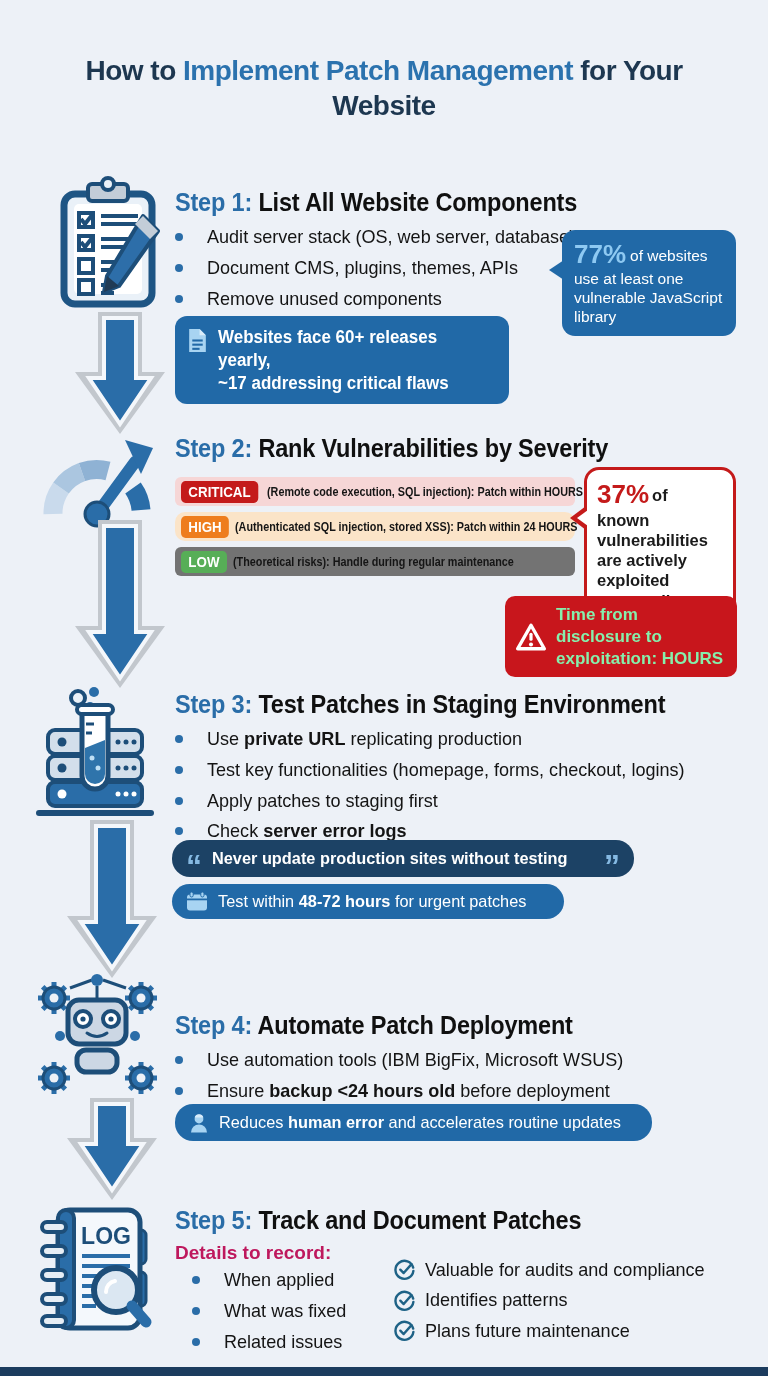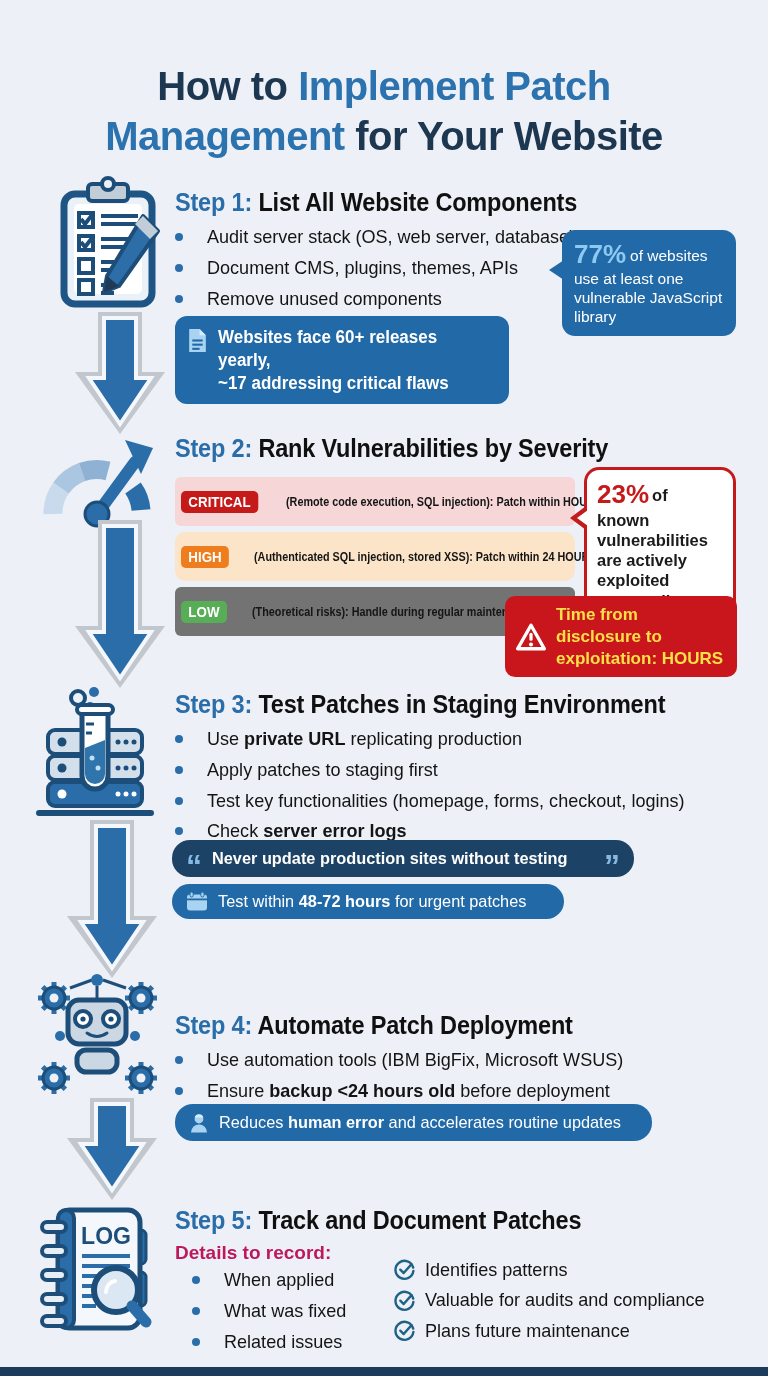--- a/index.html
+++ b/index.html
@@ -1,21 +1,21 @@
 <!DOCTYPE html>
 <html><head>
 <meta charset="utf-8">
 <style>
   html,body{margin:0;padding:0;}
   body{font-family:"Liberation Sans","DejaVu Sans",sans-serif;background:#e9edf3;}
   #canvas{position:relative;width:768px;height:1376px;background:#edf1f7;overflow:hidden;margin:0 auto;}
 
   
   .title{position:absolute;top:34px;left:54px;width:660px;text-align:center;
-         font-size:40px;line-height:1.25;font-weight:800;color:#1d3750;letter-spacing:-.5px;}
+         font-size:28px;line-height:1.25;font-weight:800;color:#1d3750;letter-spacing:-.5px;}
   .title .hl{color:#2b72ae;}
 
   
   .heading{white-space:nowrap;font-size:25px;font-weight:800;color:#101010;
            transform:scaleX(.94);transform-origin:0 50%;letter-spacing:-.2px;}
   .heading .step-label{color:#2a6da8;}
 
   
   ul.bullets{list-style:none;margin:8px 0 0 0;padding:0;}
   ul.bullets li{display:flex;gap:24px;align-items:flex-start;margin:0 0 7px 0;}
@@ -40,41 +40,41 @@
   
   .bubble{position:absolute;left:562px;top:230px;width:174px;background:#2169a7;border-radius:13px;
           color:#fff;padding:9px 12px;box-sizing:border-box;}
   .bubble::before{content:"";position:absolute;left:-13px;top:30px;width:0;height:0;
           border-top:10px solid transparent;border-bottom:10px solid transparent;border-right:15px solid #2169a7;}
   .bubble .stat{font-size:26px;font-weight:800;color:#8ec9f2;margin-right:4px;vertical-align:-2px;}
   .bubble .btxt{font-size:15.5px;font-weight:400;line-height:1.22;}
 
   
   .sev-list{position:absolute;left:175px;top:477px;width:400px;display:flex;flex-direction:column;gap:6px;}
-  .sev-row{height:29px;border-radius:6px;display:flex;align-items:center;gap:25px;padding:10px 6px;}
+  .sev-row{height:29px;border-radius:6px;display:flex;align-items:center;gap:6px;padding:0 6px;}
   .sev-badge{display:inline-block;padding:3px 8px;border-radius:5px;color:#fff;font-weight:800;
              font-size:14.5px;white-space:nowrap;transform:scaleX(.92);transform-origin:0 50%;}
   .sev-text{font-size:13.5px;font-weight:700;color:#151515;white-space:nowrap;
             transform:scaleX(.80);transform-origin:0 50%;margin-left:-4px;}
   .sev-text b{font-weight:900;}
 
   
   .callout{position:absolute;left:584px;top:467px;width:152px;background:#ffffff;border:3px solid #c41a1a;
            border-radius:15px;padding:9px 10px;box-sizing:border-box;}
   .callout::before{content:"";position:absolute;left:-17px;top:36px;width:0;height:0;
            border-top:12px solid transparent;border-bottom:12px solid transparent;border-right:16px solid #c41a1a;}
   .callout::after{content:"";position:absolute;left:-10px;top:40px;width:0;height:0;
            border-top:8px solid transparent;border-bottom:8px solid transparent;border-right:11px solid #ffffff;}
   .callout .stat{font-size:26px;font-weight:800;color:#c41a1a;margin-right:3px;vertical-align:-2px;}
   .callout .ctxt{font-size:16.5px;font-weight:700;color:#1b1b1b;line-height:1.22;}
 
   
   .alert{position:absolute;left:505px;top:596px;width:232px;background:#c8161c;border-radius:10px;
          display:flex;align-items:center;gap:9px;padding:8px 10px;box-sizing:border-box;}
-  .alert .atext{color:#fde047;font-size:17px;font-weight:800;line-height:1.28;}
+  .alert .atext{color:#86efac;font-size:17px;font-weight:800;line-height:1.28;}
 
   
   .subhead{font-size:19px;font-weight:800;color:#be185d;}
   .benefits{list-style:none;margin:0;padding:0;}
   .benefits li{display:flex;gap:9px;align-items:center;margin:0 0 6.5px 0;}
   .benefits .bt{font-size:19px;}
 
   .abs{position:absolute;}
   .footer-bar{position:absolute;left:0;bottom:0;width:768px;height:9px;background:#1c3c5e;}
 </style>
@@ -182,21 +182,21 @@
       </div>
 
 
       <div class="sev-row" style="background: #737373;">
         <span class="sev-badge" style="background: rgb(87, 174, 87);">LOW</span>
         <span class="sev-text">(Theoretical risks): Handle during regular maintenance</span>
       </div>
     </div>
 
   <div class="callout">
-    <span class="stat">23%</span><span class="ctxt">of known vulnerabilities are actively exploited repeatedly</span>
+    <span class="stat">37%</span><span class="ctxt">of known vulnerabilities are actively exploited repeatedly</span>
   </div>
 
   <div class="alert">
     <svg width="32" height="30" viewBox="0 0 30 28" style="flex:none">
       <path d="M15 3 L27.5 25 H2.5 Z" fill="none" stroke="#fff" stroke-width="3.2" stroke-linejoin="round"></path>
       <rect x="13.5" y="10" width="3" height="7.5" rx="1.5" fill="#fff"></rect>
         <circle cx="15" cy="21" r="1.9" fill="#fff"></circle>
     </svg>
     <div class="atext">Time from disclosure to exploitation: HOURS</div>
   </div>
@@ -244,25 +244,25 @@
   <div class="abs" style="left:175px;top:690px;width:565px">
     <div class="heading"><span class="step-label">Step 3:</span> <span>Test Patches in Staging Environment</span></div>
     <ul class="bullets">
 
     <li>
           <span class="dot"></span>
           <span class="bt">Use <b>private URL</b> replicating production</span>
         </li>
         <li>
           <span class="dot"></span>
+          <span class="bt">Test key functionalities (homepage, forms, checkout, logins)</span>
+        </li>
+        <li>
+          <span class="dot"></span>
           <span class="bt">Apply patches to staging first</span>
-        </li>
-        <li>
-          <span class="dot"></span>
-          <span class="bt">Test key functionalities (homepage, forms, checkout, logins)</span>
         </li>
         <li>
           <span class="dot"></span>
           <span class="bt">Check <b>server error logs</b></span>
         </li>
       </ul>
   </div>
 
   <div class="banner dark pill" style="left:172px;top:840px;width:462px;height:37px">
     <span class="qmark">“</span>
@@ -411,29 +411,29 @@
       </li>
     </ul>
 
   <ul class="benefits abs" style="left:393px;top:1258px">
 
       <li>
         <svg width="23" height="23" viewBox="0 0 22 22" style="flex:none">
           <path d="M19.3 9.2 a8.6 8.6 0 1 0 .2 3.2" fill="none" stroke="#1e6286" stroke-width="2.3" stroke-linecap="round"></path>
           <path d="M7 11.2 l3.2 3.2 l7.5 -8.5" fill="none" stroke="#1e6286" stroke-width="2.3" stroke-linecap="round" stroke-linejoin="round"></path>
         </svg>
-        <span class="bt">Identifies patterns</span>
+        <span class="bt">Valuable for audits and compliance</span>
       </li>
 
       <li>
         <svg width="23" height="23" viewBox="0 0 22 22" style="flex:none">
           <path d="M19.3 9.2 a8.6 8.6 0 1 0 .2 3.2" fill="none" stroke="#1e6286" stroke-width="2.3" stroke-linecap="round"></path>
           <path d="M7 11.2 l3.2 3.2 l7.5 -8.5" fill="none" stroke="#1e6286" stroke-width="2.3" stroke-linecap="round" stroke-linejoin="round"></path>
         </svg>
-        <span class="bt">Valuable for audits and compliance</span>
+        <span class="bt">Identifies patterns</span>
       </li>
 
       <li>
         <svg width="23" height="23" viewBox="0 0 22 22" style="flex:none">
           <path d="M19.3 9.2 a8.6 8.6 0 1 0 .2 3.2" fill="none" stroke="#1e6286" stroke-width="2.3" stroke-linecap="round"></path>
           <path d="M7 11.2 l3.2 3.2 l7.5 -8.5" fill="none" stroke="#1e6286" stroke-width="2.3" stroke-linecap="round" stroke-linejoin="round"></path>
         </svg>
         <span class="bt">Plans future maintenance</span>
       </li>
     </ul>

